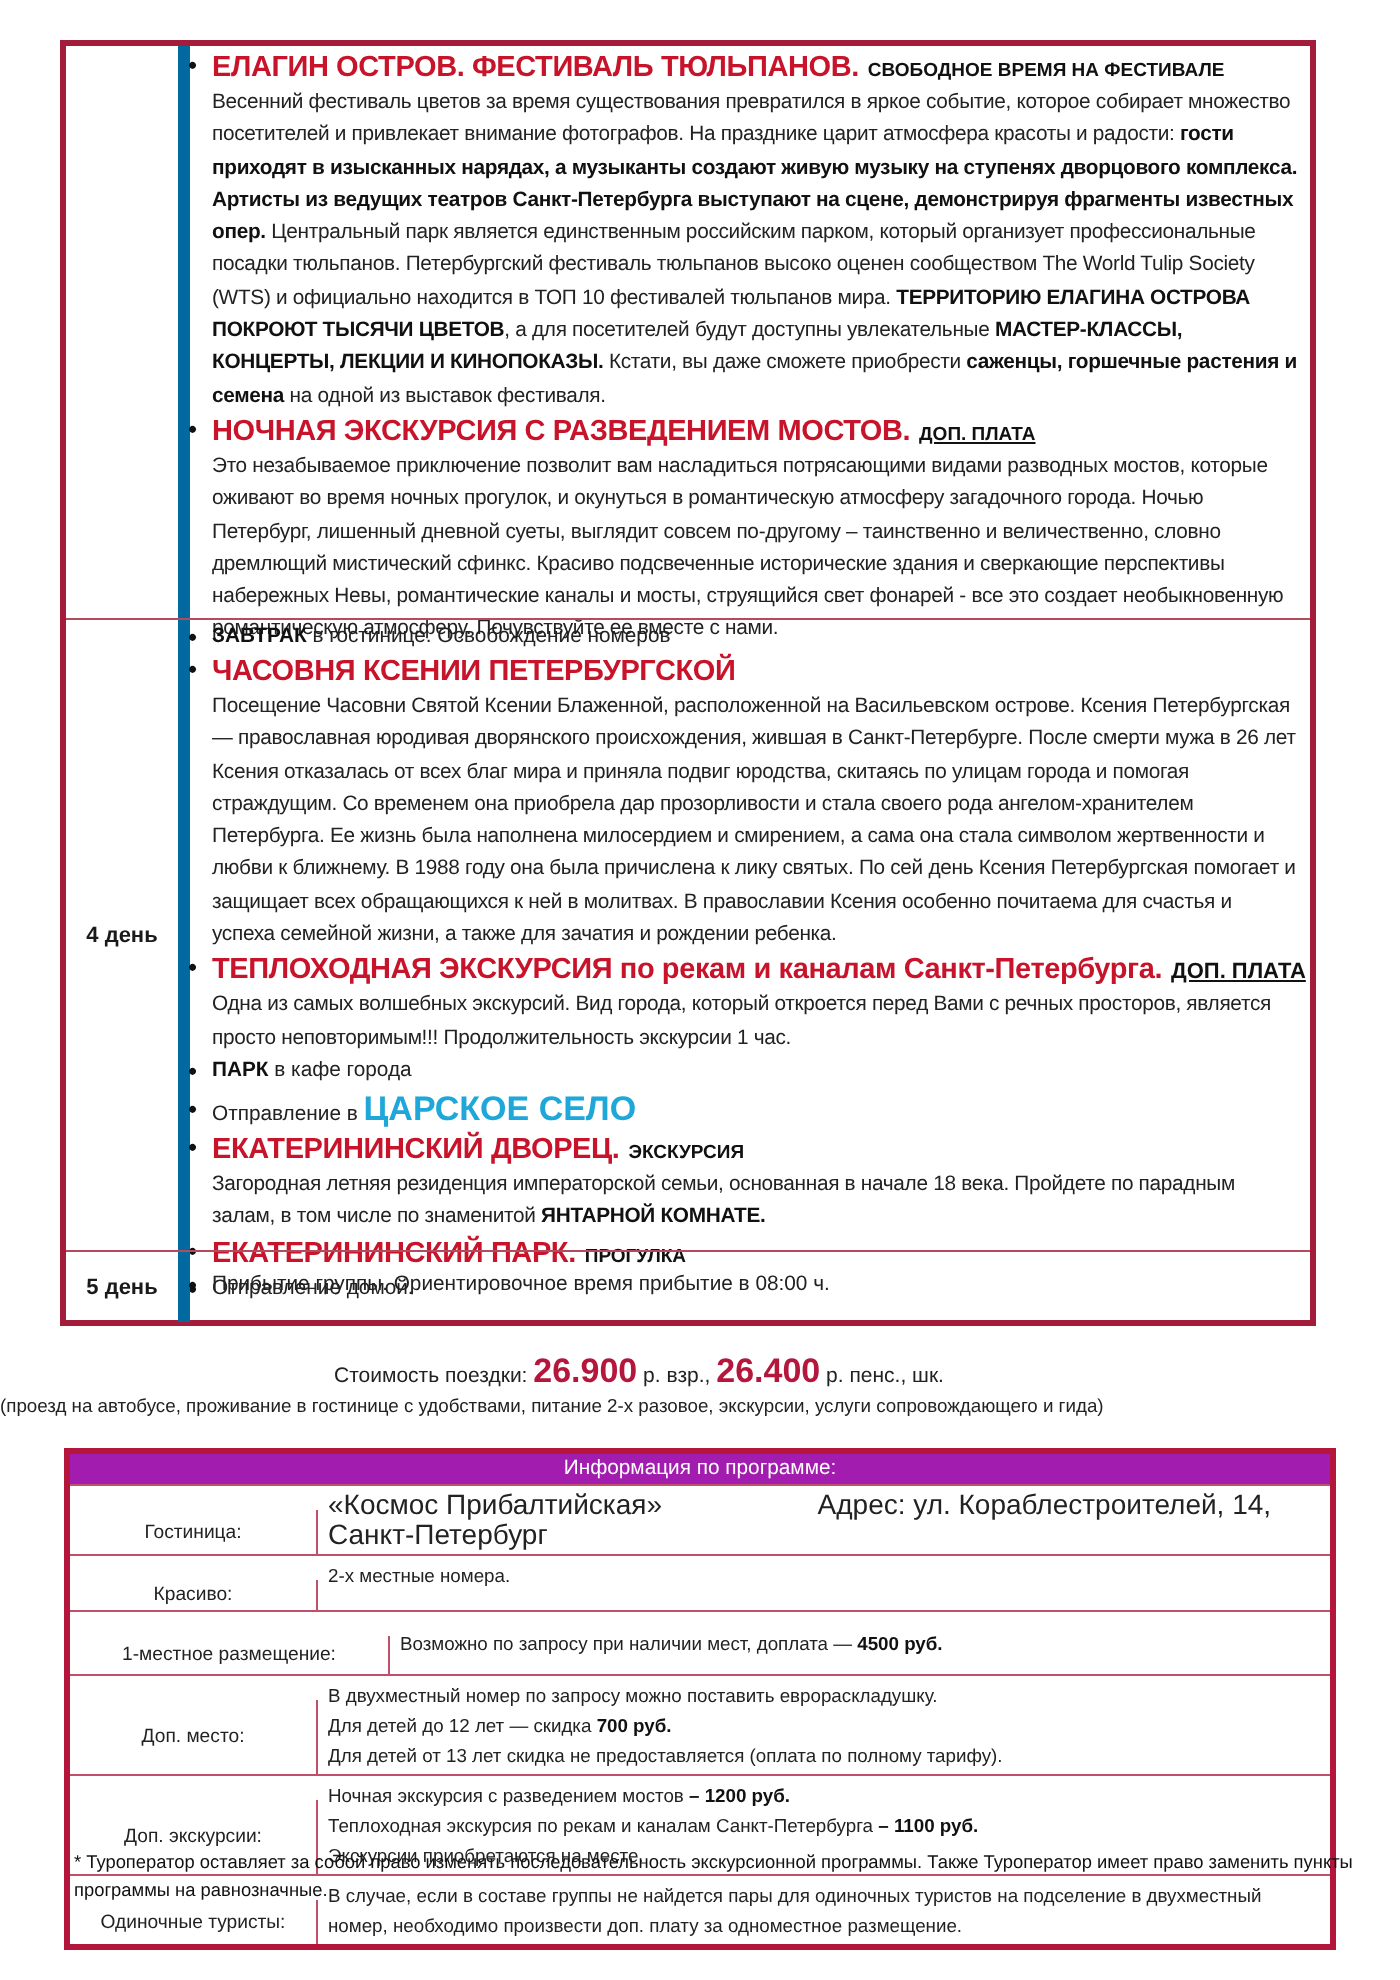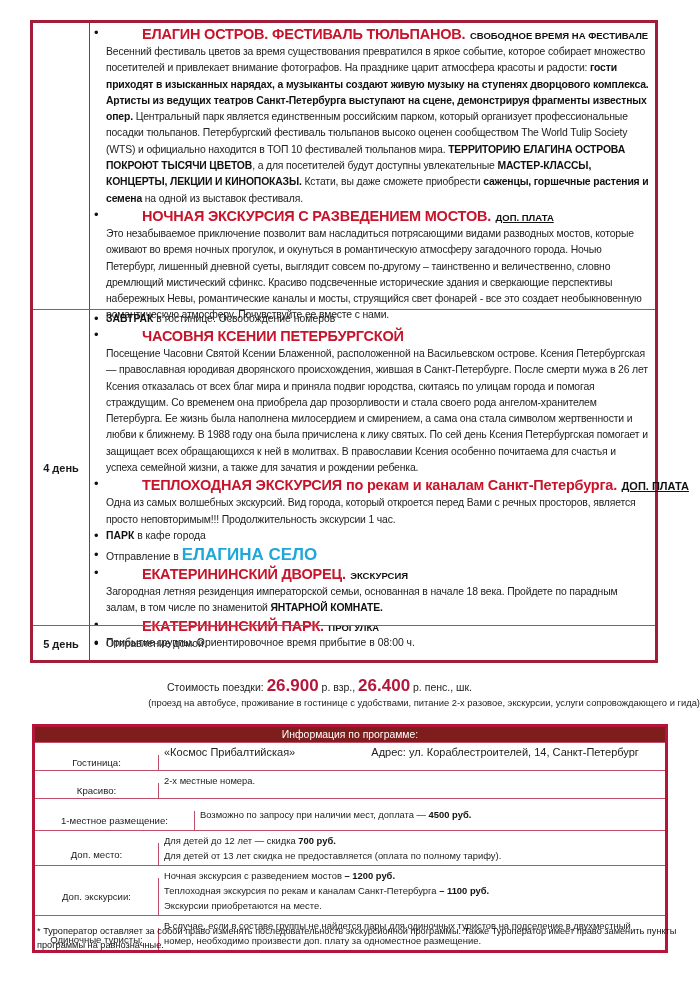--- a/index.html
+++ b/index.html
@@ -2,38 +2,38 @@
 <html><head>
 <meta charset="utf-8">
 <style>
   html, body { margin:0; padding:0; background:#ffffff; }
   body { width:700px; height:990px; position:relative; overflow:hidden;
          font-family:"Liberation Sans", sans-serif; color:#1a1a1a; }
   .prog { position:absolute; left:30px; top:20px; width:628px; height:643px;
           border:3px solid #a31d3b; box-sizing:border-box; }
   .prog-row { position:absolute; left:0; right:0; border-top:1px solid #b44a5e; }
   .day-col { position:absolute; left:0; width:56px; top:0; bottom:0;
-             border-right:1px solid #0369a1; display:flex; align-items:center; justify-content:center;
+             border-right:6px solid #0369a1; display:flex; align-items:center; justify-content:center;
              font-weight:bold; font-size:11px; }
   .content { position:absolute; left:60px; right:6px; top:0; }
   .item { position:relative; padding-left:13px; }
   .item::before { content:"•"; position:absolute; left:1px; top:0; font-size:13px; color:#111; }
-  .h-red { color:#c8142b; font-weight:bold; font-size:14.5px; letter-spacing:-0.2px; line-height:19px;margin-left:36px; }
+  .h-red { color:#c8142b; font-weight:bold; font-size:14.5px; letter-spacing:-0.2px; line-height:19px; }
   .h-small { color:#111; font-weight:bold; font-size:9.5px; }
   .h-small.ul { text-decoration:underline; }
   .p { font-size:10.4px; line-height:16.3px; color:#222; padding-left:13px; letter-spacing:-0.15px; }
   .p b { color:#111; }
   .plain { font-size:10.4px; line-height:16px; color:#222; }
   .plain b { color:#111; }
   .tsarskoe { color:#1ea7d8; font-weight:bold; font-size:17px; }
   .price-line { position:absolute; top:676px; left:0; width:639px; text-align:center; font-size:10.5px; color:#222; }
   .price-line .big { color:#b5173c; font-weight:bold; font-size:17px; }
-  .price-note { position:absolute; top:697px; left:0; width:700px; text-align:right; font-size:9.4px; color:#222; }
+  .price-note { position:absolute; top:697px; left:0; width:700px; text-align:left; font-size:9.4px; color:#222; }
   .info { position:absolute; left:32px; top:724px; width:636px; border:3px solid #b3153b; box-sizing:border-box; }
-  .info-head { background:#7f1d1d; color:#fff; text-align:center; font-size:10.4px; height:15px; line-height:15px; }
+  .info-head { background:#a21caf; color:#fff; text-align:center; font-size:10.4px; height:15px; line-height:15px; }
   .info-row { display:flex; border-top:1px solid #c0506a; }
   .info-row .k { width:123px; flex:none; text-align:center; font-size:9.6px; color:#222;
                  border-right:1px solid #c0506a; display:flex; align-items:center; justify-content:center; line-height:13px; padding:1px 0;margin-top:12px; }
   .info-row .v { flex:1; padding:2px 5px; font-size:9.4px; color:#222; line-height:15px; }
   .info-row .v b { color:#111; }
   .footnotes { position:absolute; left:37px; top:924px; width:640px; color:#111; }
   .fn1 { font-size:9.2px; line-height:14px; }
   .fn2 { font-size:10.4px; line-height:16px; margin-top:2px; }
 </style>
 </head>
@@ -71,21 +71,21 @@
       <div class="p">Посещение Часовни Святой Ксении Блаженной, расположенной на Васильевском острове. Ксения Петербургская— православная юродивая дворянского происхождения, жившая в Санкт-Петербурге. После смерти мужа в 26 лет Ксения отказалась от всех благ мира и приняла подвиг юродства, скитаясь по улицам города и помогая страждущим. Со временем она приобрела дар прозорливости и стала своего рода ангелом-хранителем Петербурга. Ее жизнь была наполнена милосердием и смирением, а сама она стала символом жертвенности и любви к ближнему.  В 1988 году она была причислена к лику святых. По сей день Ксения Петербургская помогает и защищает всех обращающихся к ней в молитвах. В православии Ксения особенно почитаема для счастья и успеха семейной жизни, а также для зачатия и рождении ребенка.</div>
       <div class="item" style="white-space:nowrap;">
         <span class="h-red">ТЕПЛОХОДНАЯ ЭКСКУРСИЯ по рекам и каналам Санкт-Петербурга.</span>
         <span class="h-small ul" style="font-size:11px;">ДОП. ПЛАТА</span>
       </div>
       <div class="p">Одна из самых волшебных экскурсий. Вид города, который откроется перед Вами с речных   просторов, является просто неповторимым!!! Продолжительность экскурсии 1 час.</div>
       <div class="item plain">
         <b>ПАРК</b><span> в кафе города</span>
       </div>
       <div class="item plain" style="margin-top:3px;">
-        <span>Отправление в </span><span class="tsarskoe">ЕЛАГИНА СЕЛО</span>
+        <span>Отправление в </span><span class="tsarskoe">ЦАРСКОЕ СЕЛО</span>
       </div>
       <div class="item">
         <span class="h-red">ЕКАТЕРИНИНСКИЙ ДВОРЕЦ.</span>
         <span class="h-small">ЭКСКУРСИЯ</span>
       </div>
       <div class="p"><span>Загородная летняя резиденция императорской семьи, основанная в начале 18 века. Пройдете по парадным залам, в том числе по знаменитой </span><b>ЯНТАРНОЙ КОМНАТЕ.</b></div>
       <div class="item">
         <span class="h-red">ЕКАТЕРИНИНСКИЙ ПАРК.</span>
         <span class="h-small">ПРОГУЛКА</span>
       </div>
@@ -109,39 +109,40 @@
 
 <div class="price-line">
   <span>Стоимость поездки: </span><span class="big">26.900</span><span> р. взр., </span><span class="big">26.400</span><span> р. пенс., шк.</span>
 </div>
 <div class="price-note">(проезд на автобусе, проживание в гостинице с удобствами, питание 2-х разовое, экскурсии, услуги сопровождающего и гида)</div>
 
 <div class="info">
   <div class="info-head">Информация по программе:</div>
   <div class="info-row">
     <div class="k">Гостиница:</div>
-    <div class="v" style="font-size:11px;">
+    <div class="v" style="font-size:14px;">
       <span>«Космос Прибалтийская»</span>
       <span style="display:inline-block;width:70px;"></span>
       <span>Адрес: ул. Кораблестроителей, 14, Санкт-Петербург</span>
     </div>
   </div>
   <div class="info-row">
     <div class="k">Красиво:</div>
     <div class="v">2-х местные номера.</div>
   </div>
   <div class="info-row">
     <div class="k" style="padding:0 18px;">1-местное размещение:</div>
     <div class="v" style="display:flex;align-items:center;padding:8px 5px;">
       <span><span>Возможно по запросу при наличии мест, доплата — </span><b>4500 руб.</b></span>
     </div>
   </div>
   <div class="info-row">
     <div class="k">Доп. место:</div>
     <div class="v">
+      <div>В двухместный номер по запросу можно поставить еврораскладушку.</div>
       <div><span>Для детей до 12 лет — скидка </span><b>700 руб.</b></div>
       <div>Для детей от 13 лет скидка не предоставляется (оплата по полному тарифу).</div>
     </div>
   </div>
   <div class="info-row">
     <div class="k">Доп. экскурсии:</div>
     <div class="v">
       <div><span>Ночная экскурсия с разведением мостов </span><b>– 1200 руб.</b></div>
       <div><span>Теплоходная экскурсия по рекам и каналам Санкт-Петербурга </span><b>– 1100 руб.</b></div>
       <div>Экскурсии приобретаются на месте.</div>

